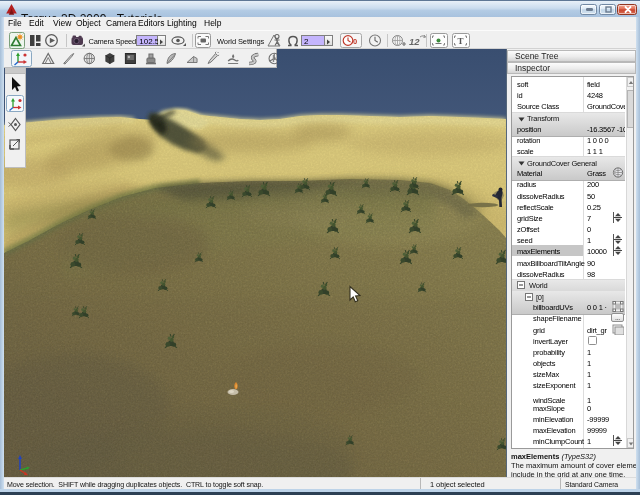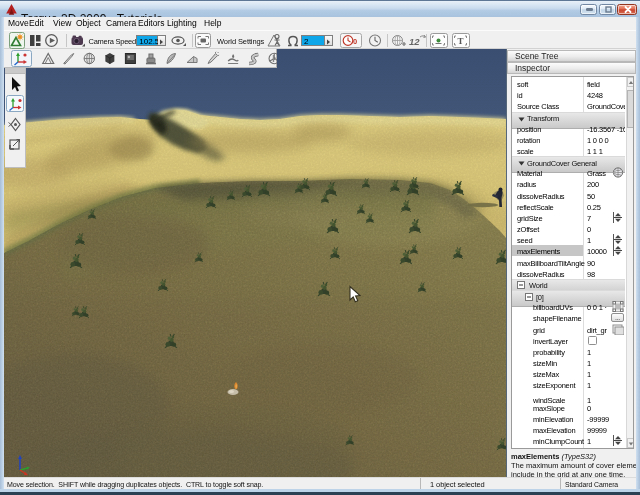--- a/index.html
+++ b/index.html
@@ -18,39 +18,39 @@
 .winbtn svg { position:absolute; left:1px; top:0px; }
 
 
 #menubar { left:4px; top:17px; width:632px; height:13px; background:#f0f0f0; font-size:8.5px; color:#000; }
 #menubar span { position:absolute; top:1px; }
 
 
 #toolbar1 { left:4px; top:30px; width:632px; height:19px; background:#f0f0f0; border-top:1px solid #fbfbfb; border-bottom:1px solid #d2d2d2; }
 #toolbar2 { left:4px; top:49px; width:273px; height:19px; background:#f0f0f0; border-bottom:1px solid #bdbdbd; border-right:1px solid #adadad; }
 #lefttools { left:5px; top:68px; width:21px; height:100px; background:#f0f0f0; border-right:1px solid #bdbdbd; border-bottom:1px solid #bdbdbd; }
-.spinbox { position:absolute; top:4px; height:11px; background:#0ea5e9; border:1px solid #7f7f7f; font-size:8px; color:#000; padding:1px 0 0 2px; }
+.spinbox { position:absolute; top:4px; height:11px; background:#c4b5fd; border:1px solid #7f7f7f; font-size:8px; color:#000; padding:1px 0 0 2px; }
 .spinarrow { position:absolute; top:4px; height:11px; width:8px; background:linear-gradient(#fafafa,#dcdcdc); border:1px solid #7f7f7f; border-left:none; color:#444; }
 .spinarrow svg { position:absolute; left:1px; top:3px; }
 
 
 #viewport { left:4px; top:49px; width:502px; height:428px; background:#3c5173; }
 
 
 #rpanel { left:506px; top:49px; width:130px; height:428px; background:#f0f0f0; border-left:1px solid #56677a; }
 .rollbar { position:absolute; left:0px; width:129px; height:12px;
   background:linear-gradient(#fcfcfc 0%, #ececec 55%, #d4d4d4 100%);
   border:1px solid #b8b8b8; font-size:8.5px; color:#222; padding-left:7px; line-height:11px; }
 
 #gridbox { position:absolute; left:4px; top:27px; width:123px; height:373px; background:#fff; border:1px solid #9a9a9a; overflow:hidden; font-size:7.5px; letter-spacing:-0.22px; }
 .prow { position:absolute; left:0; width:113px; height:11px; color:#000; }
 .pl { position:absolute; left:5px; top:2px; white-space:nowrap; }
 .pl2 { position:absolute; left:21px; top:2px; white-space:nowrap; }
 .pv { position:absolute; left:75px; top:2px; width:38px; overflow:hidden; white-space:nowrap; }
-.ghead { position:absolute; left:0; width:113px; height:17px; background:linear-gradient(#e8e8e8,#c9c9c9); border-top:1px solid #dadada; border-bottom:1px solid #aeaeae; color:#111; }
+.ghead { position:absolute; left:0; width:113px; height:25px; background:linear-gradient(#e8e8e8,#c9c9c9); border-top:1px solid #dadada; border-bottom:1px solid #aeaeae; color:#111; }
 .ghead .gt { position:absolute; left:17px; top:1.5px; }
 #pdiv { position:absolute; left:71px; top:0; width:1px; height:374px; background:#dcdcdc; }
 .hilite { position:absolute; left:0px; width:71px; height:11px; background:#c6c6c6; }
 .spin2 { position:absolute; left:100px; top:0px; width:12px; height:11px; }
 
 #vscroll { position:absolute; left:114px; top:0px; width:8px; height:372px; background:#f1f1f1; border-left:1px solid #d8d8d8; }
 .sarrow { position:absolute; left:0px; width:8px; height:10px; background:#f1f1f1; border:1px solid #c8c8c8; }
 #vthumb { position:absolute; left:0px; top:13px; width:8px; height:38px; background:#dadada; border:1px solid #b4b4b4; }
 
 #descbox { position:absolute; left:3px; top:400px; width:129px; height:28px; font-size:7.5px; color:#111; overflow:hidden; }
@@ -84,21 +84,21 @@
         </svg>
     </div>
     <div class="winbtn abs" id="btn-close" style="left:617px;width:20px;">
       <svg width="18" height="9" viewBox="0 0 18 9">
           <path d="M6.5 2 L11.5 7 M11.5 2 L6.5 7" stroke="#fff" stroke-width="1.8" stroke-linecap="round"></path>
         </svg>
     </div>
   </div>
 
   <div id="menubar" class="abs">
-    <span style="left:4px">Move</span>
+    <span style="left:4px">File</span>
       <span style="left:25px">Edit</span>
     <span style="left:49px">View</span>
       <span style="left:72px">Object</span>
     <span style="left:102px">Camera</span>
       <span style="left:134px">Editors</span>
     <span style="left:163px">Lighting</span>
       <span style="left:200px">Help</span>
   </div>
 
   <div id="toolbar1" class="abs">
@@ -542,21 +542,21 @@
         </div>
       <div class="prow" style="top:257.7px">
           <span class="pl2">invertLayer</span>
           <div style="position:absolute;left:76px;top:1px;width:9px;height:9px;background:#fff;border:1px solid #8f8f8f;border-radius:1.5px"></div>
         </div>
       <div class="prow" style="top:268.8px">
           <span class="pl2">probability</span>
           <span class="pv">1</span>
         </div>
       <div class="prow" style="top:280.0px">
-          <span class="pl2">sizeMin</span>
+          <span class="pl2">objects</span>
           <span class="pv">1</span>
         </div>
       <div class="prow" style="top:291.2px">
           <span class="pl2">sizeMax</span>
           <span class="pv">1</span>
         </div>
       <div class="prow" style="top:302.3px">
           <span class="pl2">sizeExponent</span>
           <span class="pv">1</span>
         </div>

